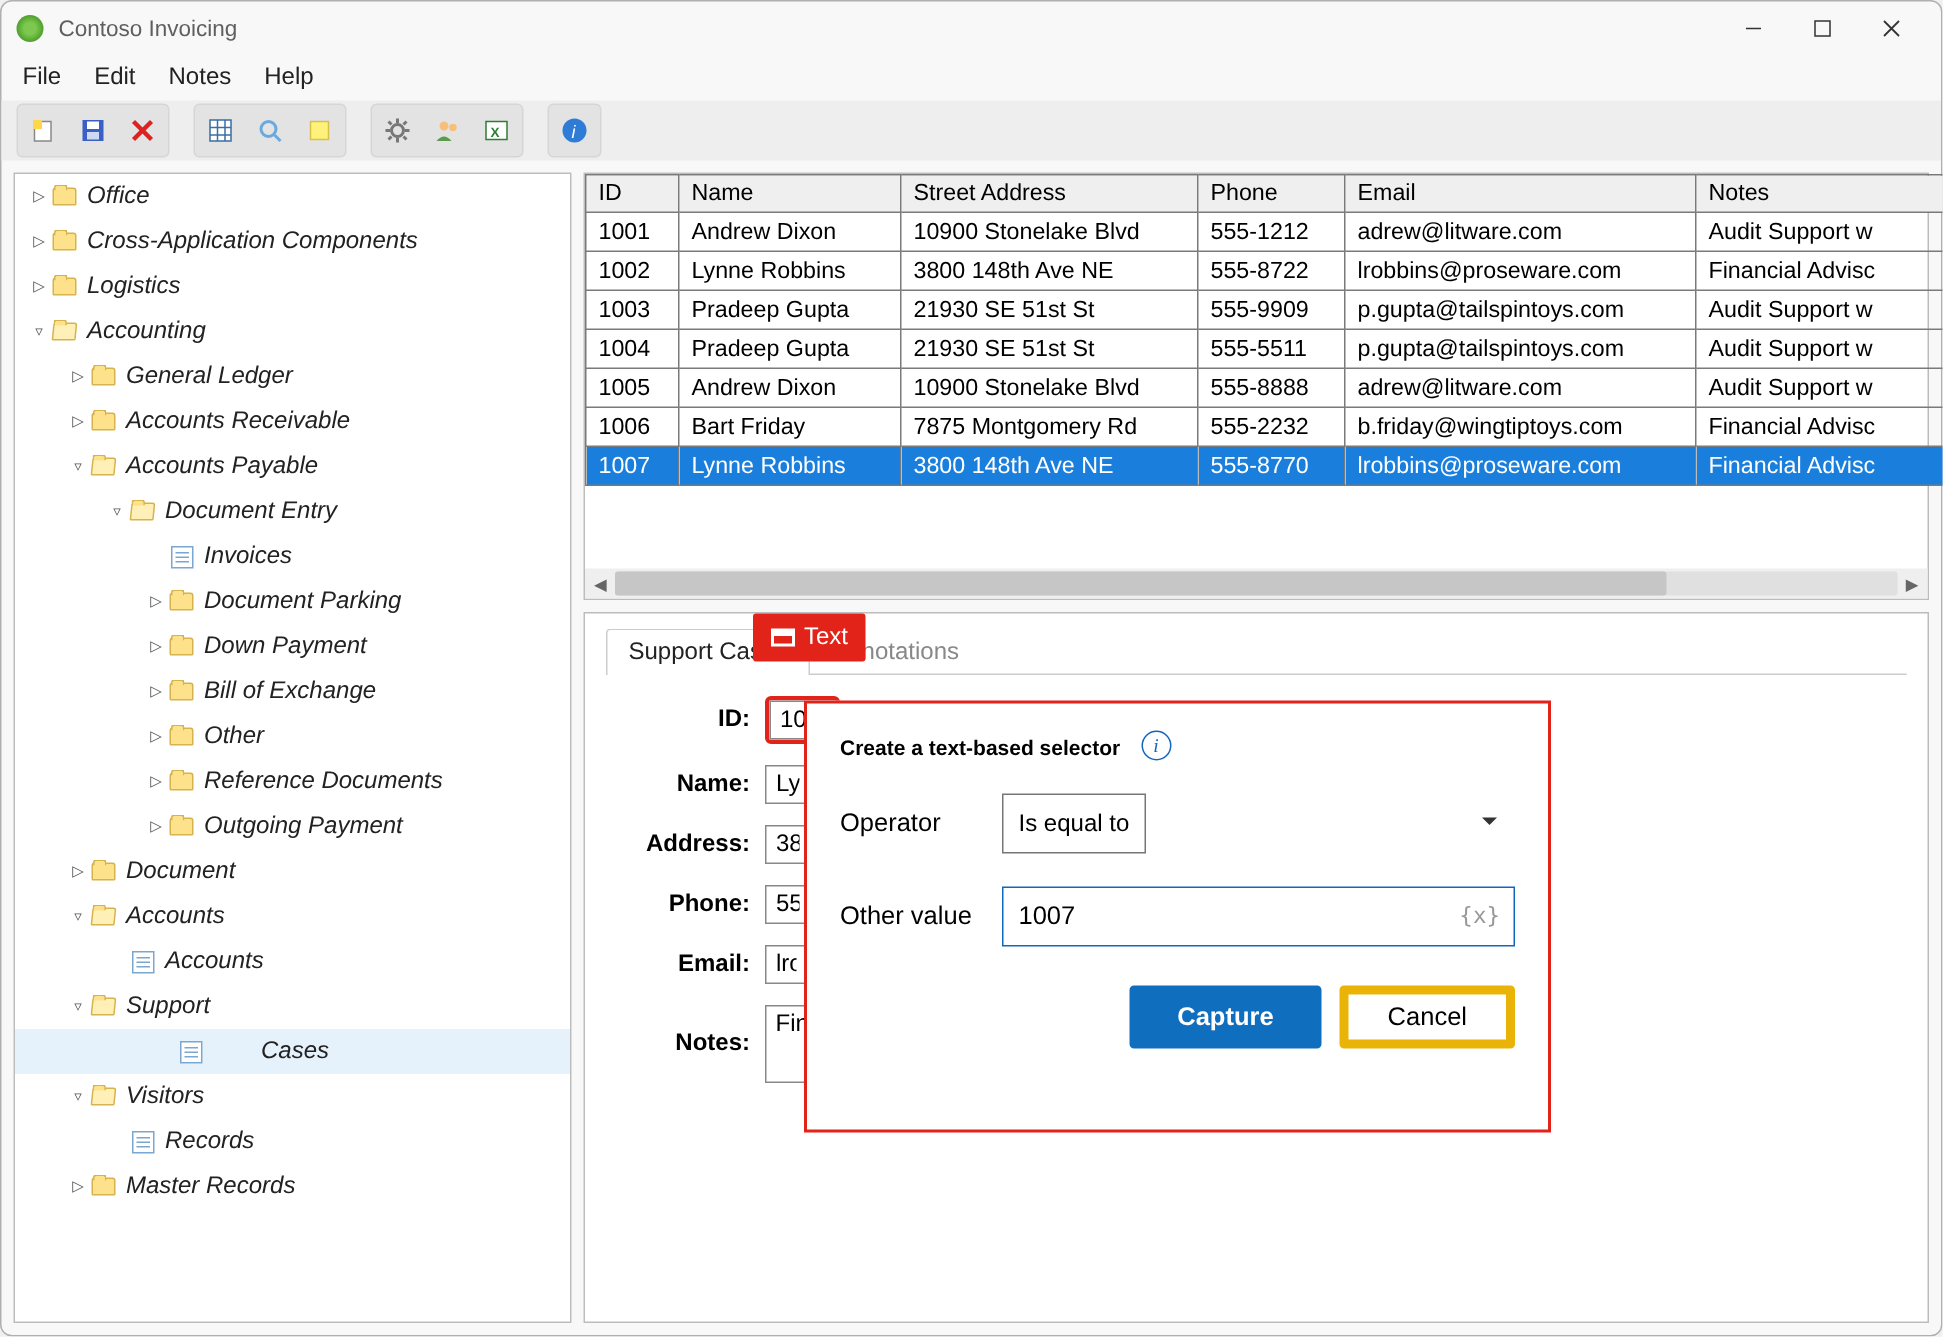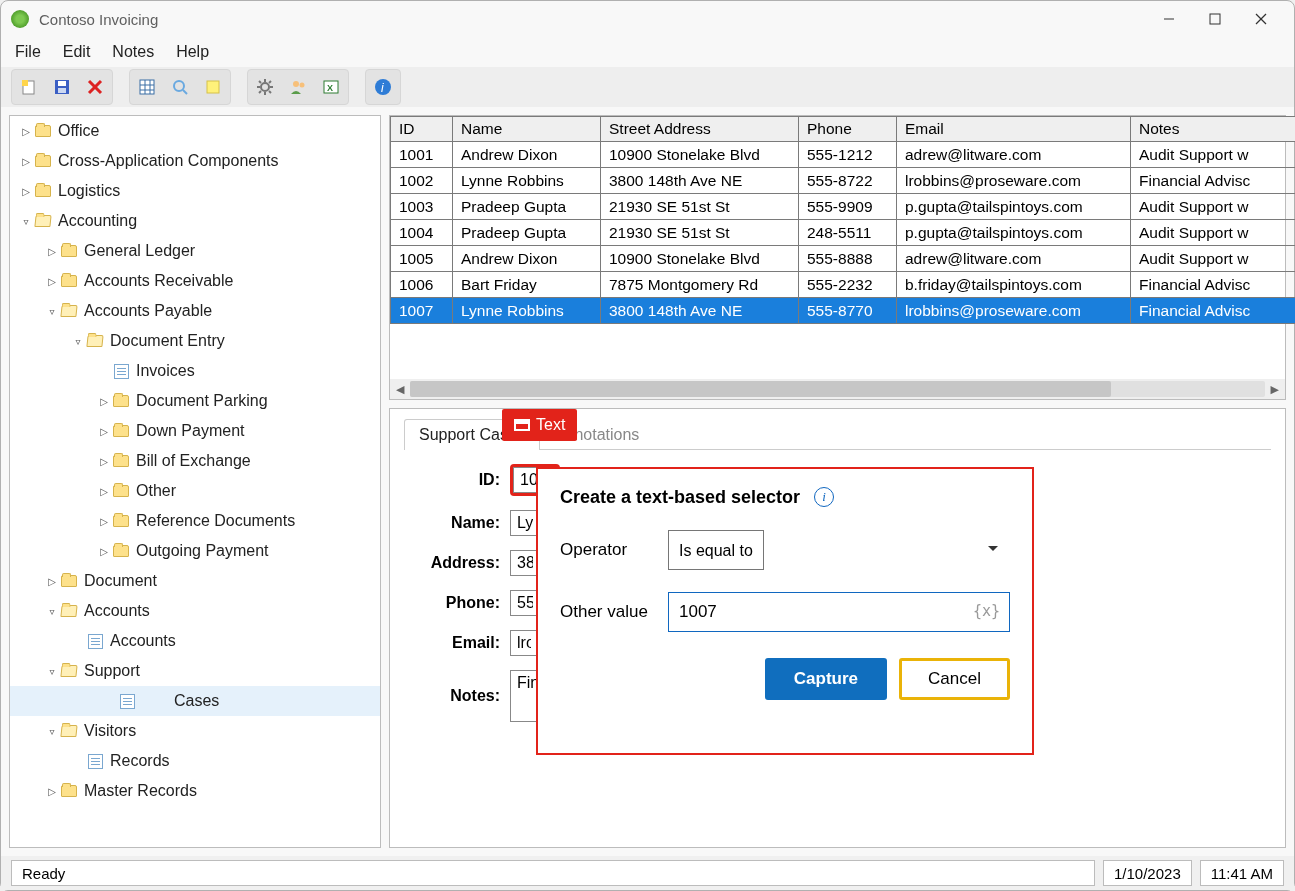--- a/index.html
+++ b/index.html
@@ -23,21 +23,21 @@
 
 .body { flex: 1; display: flex; gap: 8px; padding: 8px; min-height: 0; }
 
 .tree-panel { width: 372px; border: 1px solid #bcbcbc; background: #fff; overflow-y: auto; position: relative; font-size: 16px; color: #222; }
 .tree-panel::-webkit-scrollbar { width: 18px; }
 .tree-panel::-webkit-scrollbar-thumb { background: #c2c2c2; border-radius: 2px; }
 .tree-panel::-webkit-scrollbar-track { background: #efefef; }
 .tnode { display: flex; align-items: center; height: 30px; padding-right: 6px; cursor: default; }
 .tnode .arrow { width: 16px; text-align: center; color: #555; font-size: 10px; }
 .tnode .ticon { width: 18px; height: 16px; margin-right: 6px; display: flex; align-items: center; justify-content: center; }
-.tnode .label { white-space: nowrap; }
+.tnode .label { white-space: nowrap; font-style: italic; }
 .folder-closed { width: 16px; height: 12px; background: #fde18b; border: 1px solid #d6b34c; border-radius: 2px 2px 1px 1px; position: relative; }
 .folder-closed::before { content:""; position:absolute; top:-3px; left:0; width:7px; height:3px; background:#fde18b; border:1px solid #d6b34c; border-bottom:none; border-radius:2px 2px 0 0; }
 .folder-open { width: 16px; height: 12px; background: #fff0b8; border: 1px solid #d6b34c; border-radius: 2px 2px 1px 1px; position: relative; transform: skewX(-6deg); }
 .folder-open::before { content:""; position:absolute; top:-3px; left:-1px; width:7px; height:3px; background:#fde18b; border:1px solid #d6b34c; border-bottom:none; border-radius:2px 2px 0 0; transform: skewX(6deg); }
 .doc-icon { width: 15px; height: 15px; background: #fff; border: 1px solid #7aa7d0; display: flex; flex-direction: column; justify-content: space-around; padding: 2px; }
 .doc-icon span { height: 1px; background: #7aa7d0; }
 .tnode.selected { background: #e5f1fb; gap: 32px; }
 
 .main-panel { flex: 1; display: flex; flex-direction: column; min-width: 0; gap: 8px; }
 
@@ -60,32 +60,32 @@
 .frow label { width: 96px; text-align: right; font-weight: 700; font-size: 16px; margin-right: 10px; }
 .frow input, .frow textarea { border: 1px solid #888; padding: 3px 6px; font-size: 16px; background:#fff; width: 480px; }
 .frow textarea { height: 52px; resize:none; }
 #fld-id-wrap { display:inline-block; border: 3px solid #e2231a; padding: 0; border-radius: 4px; }
 #fld-id { width: 44px; border: 1px solid #888; text-align:left; }
 
 .tool-badge { position: absolute; top: 0; left: 112px; background: #e2231a; color: #fff; height: 32px; display: flex; align-items: center; padding: 0 12px; gap: 6px; font-size: 16px; border-radius: 2px; }
 .tool-badge .bicon { width: 16px; height: 12px; border: 2px solid #fff; border-top-width: 5px; }
 
 .popup { position: absolute; top: 58px; left: 146px; width: 498px; height: 288px; background: #fff; border: 2px solid #e2231a; padding: 18px 22px; }
-.popup h3 { font-size: 18px; font-weight: 600; display: inline-block; margin-right: 10px; }
+.popup h3 { font-size: 14px; font-weight: 600; display: inline-block; margin-right: 10px; }
 .popup .info-i { display:inline-block; width:20px; height:20px; border-radius:50%; border:1.5px solid #1067c0; color:#1067c0; text-align:center; font-size:13px; line-height:18px; font-style: italic; font-family: serif; vertical-align: 2px; }
 .popup .prow { display:flex; align-items:center; margin-top: 22px; }
 .popup .plabel { width: 108px; font-size: 17px; }
 .popup select { flex:1; height: 40px; border:1px solid #767676; font-size: 16px; padding: 0 10px; background:#fff; appearance:none; }
 .popup .sel-wrap { flex:1; position:relative; }
 .popup .sel-wrap::after { content:""; position:absolute; right:12px; top:16px; border:5px solid transparent; border-top-color:#333; pointer-events:none; }
 .popup .txt-wrap { flex:1; position:relative; }
 .popup input[type=text] { width:100%; height: 40px; border:1.5px solid #1067c0; font-size: 17px; padding: 0 34px 0 10px; }
 .popup .var-hint { position:absolute; right:10px; top:10px; color:#999; font-family: monospace; font-size: 15px; }
 .popup .actions { display:flex; justify-content:flex-end; gap: 12px; margin-top: 26px; }
-.popup .btn { height: 42px; padding: 0 26px; font-size: 17px; border-radius: 3px; border:3px solid #eab308; background:#fff; cursor:pointer; }
+.popup .btn { height: 42px; padding: 0 26px; font-size: 17px; border-radius: 3px; border:6px solid #eab308; background:#fff; cursor:pointer; }
 .popup .btn.primary { background: #106ebe; border-color:#106ebe; color:#fff; font-weight:600; }
 
 .statusbar { height: 34px; display:flex; align-items:center; padding: 0 10px; gap: 8px; background:#f0f0f0; }
 .statusbar .cell { border:1px solid #bcbcbc; background:#fff; height:26px; display:flex; align-items:center; padding:0 10px; font-size:15px; }
 .statusbar .stretch { flex:1; }
 </style>
 </head>
 <body>
 
 <div class="window">
@@ -432,38 +432,38 @@
                 <td>Pradeep Gupta</td>
                 <td>21930 SE 51st St</td>
                 <td>555-9909</td>
                 <td>p.gupta@tailspintoys.com</td>
                 <td>Audit Support w</td>
               </tr>
               <tr>
                 <td>1004</td>
                 <td>Pradeep Gupta</td>
                 <td>21930 SE 51st St</td>
-                <td>248-5511</td>
+                <td>555-5511</td>
                 <td>p.gupta@tailspintoys.com</td>
                 <td>Audit Support w</td>
               </tr>
               <tr>
                 <td>1005</td>
                 <td>Andrew Dixon</td>
                 <td>10900 Stonelake Blvd</td>
                 <td>555-8888</td>
                 <td>adrew@litware.com</td>
                 <td>Audit Support w</td>
               </tr>
               <tr>
                 <td>1006</td>
                 <td>Bart Friday</td>
                 <td>7875 Montgomery Rd</td>
                 <td>555-2232</td>
-                <td>b.friday@tailspintoys.com</td>
+                <td>b.friday@wingtiptoys.com</td>
                 <td>Financial Advisc</td>
               </tr>
               <tr class="selected">
                 <td>1007</td>
                 <td>Lynne Robbins</td>
                 <td>3800 148th Ave NE</td>
                 <td>555-8770</td>
                 <td>lrobbins@proseware.com</td>
                 <td>Financial Advisc</td>
               </tr>
@@ -535,19 +535,14 @@
             <button class="btn primary">Capture</button>
             <button class="btn">Cancel</button>
           </div>
         </div>
 
       </div>
 
     </div>
   </div>
 
-  <div class="statusbar">
-    <div class="cell stretch">Ready</div>
-    <div class="cell">1/10/2023</div>
-    <div class="cell">11:41 AM</div>
-  </div>
 
 </div>
 
 </body></html>

